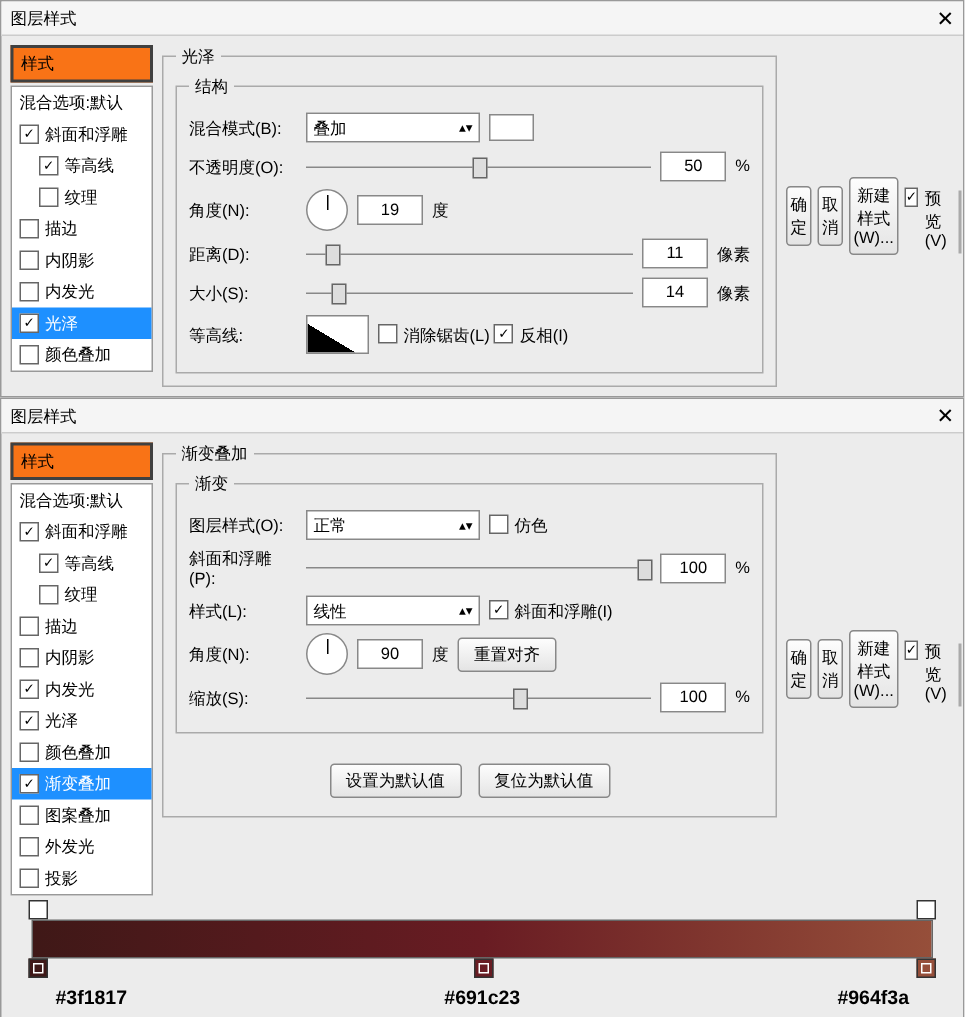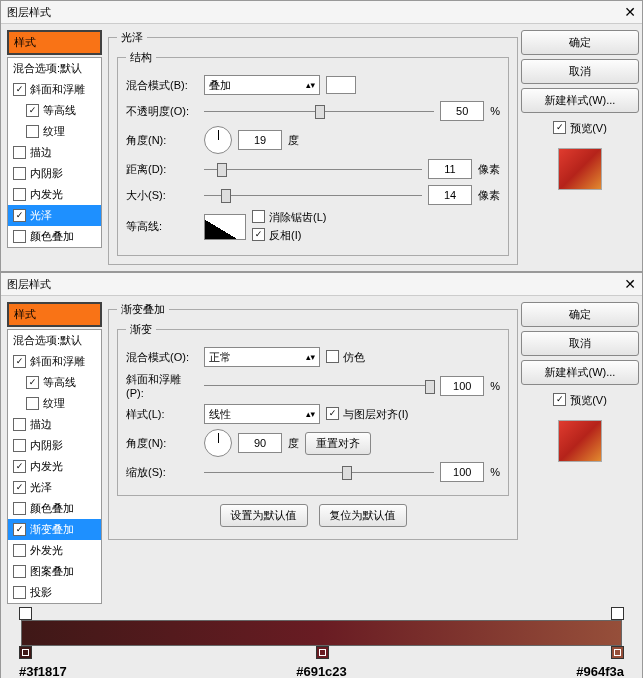--- a/index.html
+++ b/index.html
@@ -2,21 +2,21 @@
 <html><head>
 <meta charset="utf-8">
 <style>
 body{margin:0;font-family:"Microsoft YaHei",SimSun,sans-serif;font-size:11px;background:#fff;width:643px}
 .dialog{background:#ececec;border:1px solid #999;position:relative}
 .titlebar{display:flex;justify-content:space-between;align-items:center;padding:3px 6px;background:#f5f5f5;border-bottom:1px solid #ccc}
 .titlebar .close{font-size:14px;cursor:pointer}
 .content{display:flex;padding:6px;gap:6px}
 .col-left{width:95px}
 .col-mid{flex:1}
-.col-right{width:112px;display:flex;flex-direction:column;gap:4px;align-items:center}
+.col-right{width:112px;display:flex;flex-direction:row;gap:4px;align-items:center}
 .hdr{background:#f97316;border:2px solid #404040;padding:3px 5px;margin-bottom:2px}
 .list{border:1px solid #999;background:#fff}
 .list .item{display:flex;align-items:center;gap:4px;padding:3px 5px;cursor:pointer}
 .list .item.sel{background:#1e90ff;color:#fff}
 .list .item.indent{padding-left:18px}
 .cb{width:11px;height:11px;border:1px solid #666;background:#fff;display:inline-flex;align-items:center;justify-content:center;font-size:9px;line-height:1}
 .cb.checked::after{content:"✓";color:#000}
 .item.sel .cb.checked::after{color:#000}
 fieldset{border:1px solid #aaa;padding:5px 8px 8px;margin:0}
 legend{padding:0 4px;font-size:11px}
@@ -38,21 +38,21 @@
 .preview-sw{width:42px;height:40px;background:linear-gradient(135deg,#e03b2f 0%,#b5231a 50%,#e28a2f 100%);border:1px solid #aaa;margin-top:8px}
 .gradient-disp{height:16px;border:1px solid #888;display:flex;align-items:center;justify-content:flex-end;padding-right:3px}
 .gradient-disp .g{flex:1;height:100%;background:linear-gradient(to right,#3f1817,#691c23,#964f3a)}
 .gradient-disp .dn{font-size:9px;margin-left:3px}
 .gradbar-wrap{margin:10px 20px 0;position:relative}
 .gradbar{height:24px;border:1px solid #666;background:linear-gradient(to right,#3f1817,#691c23 50%,#964f3a)}
 .stop{position:absolute;width:11px;height:11px;border:1px solid #333}
 .stop.top{top:-13px;background:#fff}
 .stop.bot{bottom:-13px}
 .stop.bot::after{content:"";position:absolute;left:2px;top:2px;right:2px;bottom:2px;border:1px solid #fff}
-.stoplabels{display:flex;justify-content:space-between;margin:18px 18px 6px;font-weight:bold;font-size:13px}
+.stoplabels{display:flex;justify-content:space-between;margin:18px 36px 6px;font-weight:bold;font-size:13px}
 </style>
 </head>
 <body>
 
 <div class="dialog">
  <div class="titlebar">
   <span>图层样式</span>
   <span class="close">✕</span>
  </div>
  <div class="content">
@@ -138,21 +138,21 @@
       <div class="slider">
                 <div class="track"></div>
                 <div class="thumb" style="left:8%"></div>
               </div>
       <input class="num" value="14" style="">
       <span>像素</span>
      </div>
      <div class="row">
       <span class="lbl">等高线:</span>
       <div class="contour"></div>
-      <div style="display:flex;flex-direction:column;gap:3px">
+      <div style="display:flex;flex-direction:row;gap:3px">
        <label style="display:flex;gap:4px">
                   <span class="cb"></span>
                   <span>消除锯齿(L)</span>
                 </label>
        <label style="display:flex;gap:4px">
                   <span class="cb checked"></span>
                   <span>反相(I)</span>
                 </label>
       </div>
      </div>
@@ -215,39 +215,39 @@
     <div class="item">
             <span class="cb"></span>
             <span>颜色叠加</span>
           </div>
     <div class="item sel">
             <span class="cb checked"></span>
             <span>渐变叠加</span>
           </div>
     <div class="item">
             <span class="cb"></span>
+            <span>图案叠加</span>
+          </div>
+    <div class="item">
+            <span class="cb"></span>
             <span>外发光</span>
-          </div>
-    <div class="item">
-            <span class="cb"></span>
-            <span>图案叠加</span>
           </div>
     <div class="item">
             <span class="cb"></span>
             <span>投影</span>
           </div>
    </div>
   </div>
   <div class="col-mid">
    <fieldset>
           <legend>渐变叠加</legend>
     <fieldset>
             <legend>渐变</legend>
      <div class="row">
-      <span class="lbl">混合模式(O):</span>
+      <span class="lbl">图层样式(O):</span>
       <div class="select" style="width:106px">
                 <span>正常</span>
                 <span class="arrows">▴▾</span>
               </div>
       <label style="display:flex;gap:4px">
                 <span class="cb"></span>
                 <span>仿色</span>
               </label>
      </div>
      <div class="row">
@@ -260,41 +260,41 @@
       <span>%</span>
      </div>
      <div class="row">
       <span class="lbl">样式(L):</span>
       <div class="select" style="width:106px">
                 <span>线性</span>
                 <span class="arrows">▴▾</span>
               </div>
       <label style="display:flex;gap:4px">
                 <span class="cb checked"></span>
-                <span>与图层对齐(I)</span>
+                <span>斜面和浮雕(I)</span>
               </label>
      </div>
      <div class="row">
       <span class="lbl">角度(N):</span>
       <div class="angle-dial"></div>
       <input class="num" value="90" style="">
       <span>度</span>
       <div class="btn sm">重置对齐</div>
      </div>
      <div class="row">
       <span class="lbl">缩放(S):</span>
       <div class="slider">
                 <div class="track"></div>
                 <div class="thumb" style="left:60%"></div>
               </div>
       <input class="num" value="100" style="">
       <span>%</span>
      </div>
     </fieldset>
-    <div class="row" style="justify-content:center;gap:11px;margin-top:8px">
+    <div class="row" style="justify-content:center;gap:11px;margin-top:20px">
      <div class="btn sm">设置为默认值</div>
      <div class="btn sm">复位为默认值</div>
     </div>
    </fieldset>
   </div>
   <div class="col-right">
    <div class="btn">确定</div>
    <div class="btn">取消</div>
    <div class="btn">新建样式(W)...</div>
    <label style="display:flex;gap:4px;margin-top:4px">

